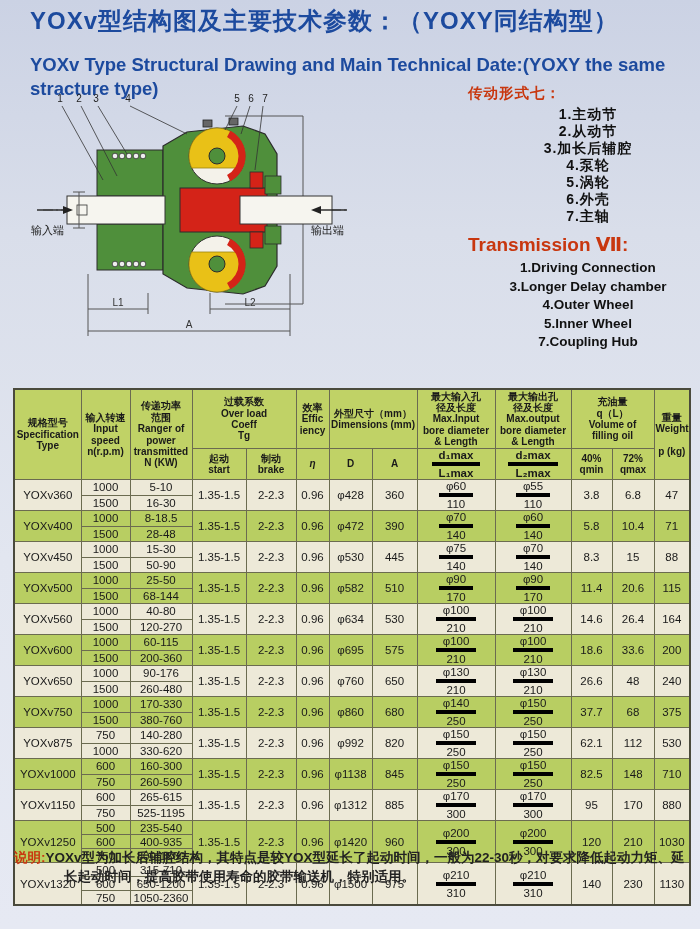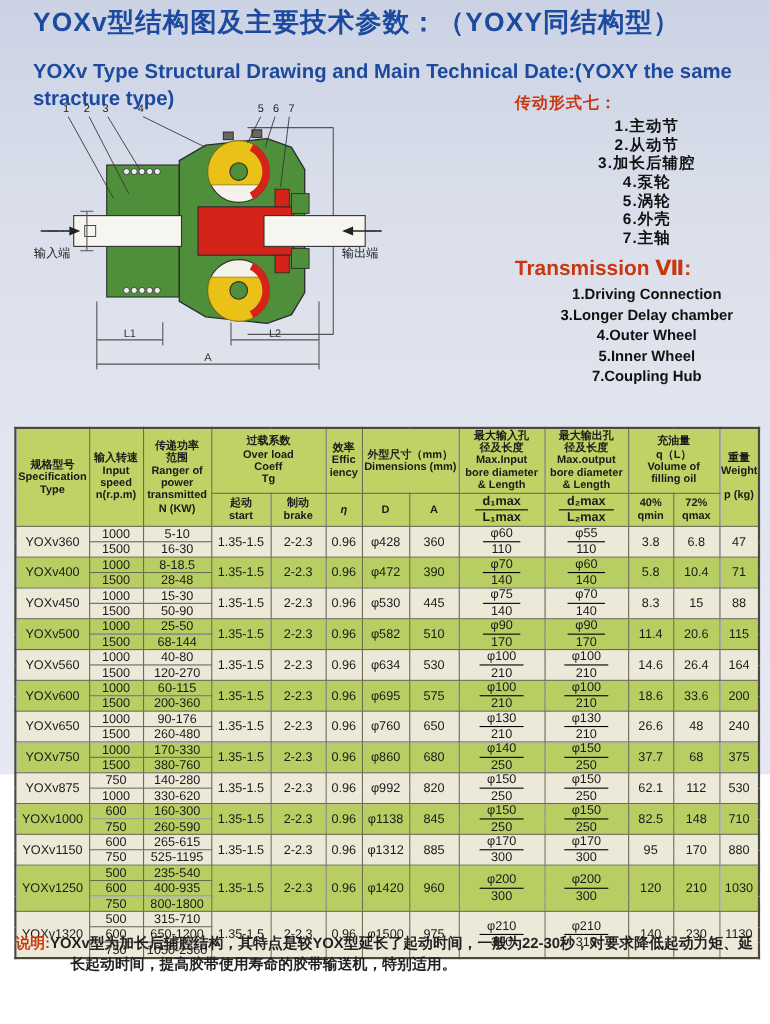--- a/index.html
+++ b/index.html
@@ -1,17 +1,17 @@
 <!DOCTYPE html>
 <html><head>
 <meta charset="utf-8">
 <style>
   html,body{margin:0;padding:0;}
   body{width:700px;height:931px;overflow:hidden;font-family:"Liberation Sans","DejaVu Sans",sans-serif;}
-  .page{position:relative;width:700px;height:704px;
+  .page{position:relative;width:700px;height:929px;
         background:linear-gradient(180deg,#cbd2e4 0%,#d9deea 25%,#e2e6f0 60%,#e6e9f3 100%);}
   
   .titles{position:absolute;left:30px;top:6px;color:#1c4a9e;}
   .title-zh{font-size:24px;font-weight:700;letter-spacing:1px;line-height:30px;}
   .title-en{font-size:18.5px;font-weight:700;line-height:24px;margin-top:17px;}
   
   .drawing{position:absolute;left:15px;top:88px;width:440px;height:280px;}
   .drawing svg text{font-family:"Liberation Sans","DejaVu Sans",sans-serif;}
   
   .legend{position:absolute;left:456px;top:84px;width:240px;color:#111;margin-left:12px;}
@@ -28,21 +28,21 @@
   .spec-table thead th{background:#c0d266;font-size:10px;font-weight:700;line-height:1.14;}
   .spec-table thead tr.h1 th{height:58px;}
   .spec-table thead tr.h2 th{height:29px;}
   .hd{white-space:pre-line;}
   .eta{font-style:italic;font-size:13px;}
   .spec-table tbody td{font-size:11.5px;height:13px;line-height:12px;}
   .spec-table tbody tr.cream td{background:#ede9d8;}
   .spec-table tbody tr.green td{background:#b8ce62;}
   .ctype{font-size:11px;}
   .fr{display:inline-block;vertical-align:middle;font-size:11.5px;line-height:12px;}
-  .fr .t{display:block;border-bottom:1px solid #000000;padding:0 7px 1px;}
+  .fr .t{display:block;border-bottom:4px solid #000000;padding:0 7px 1px;}
   .fr .b{display:block;padding-top:1px;text-align:center;}
   
   .notes{position:absolute;left:14px;top:848px;width:676px;color:#222;}
   .note-zh{font-size:13.5px;font-weight:700;line-height:19px;padding-left:50px;text-indent:-50px;}
   .note-en{font-size:13.5px;line-height:17.5px;padding-left:44px;text-indent:-44px;margin-top:6px;color:#333;}
   .note-label{color:#c8370f;font-weight:700;}
 </style>
 </head>
 <body>
 

